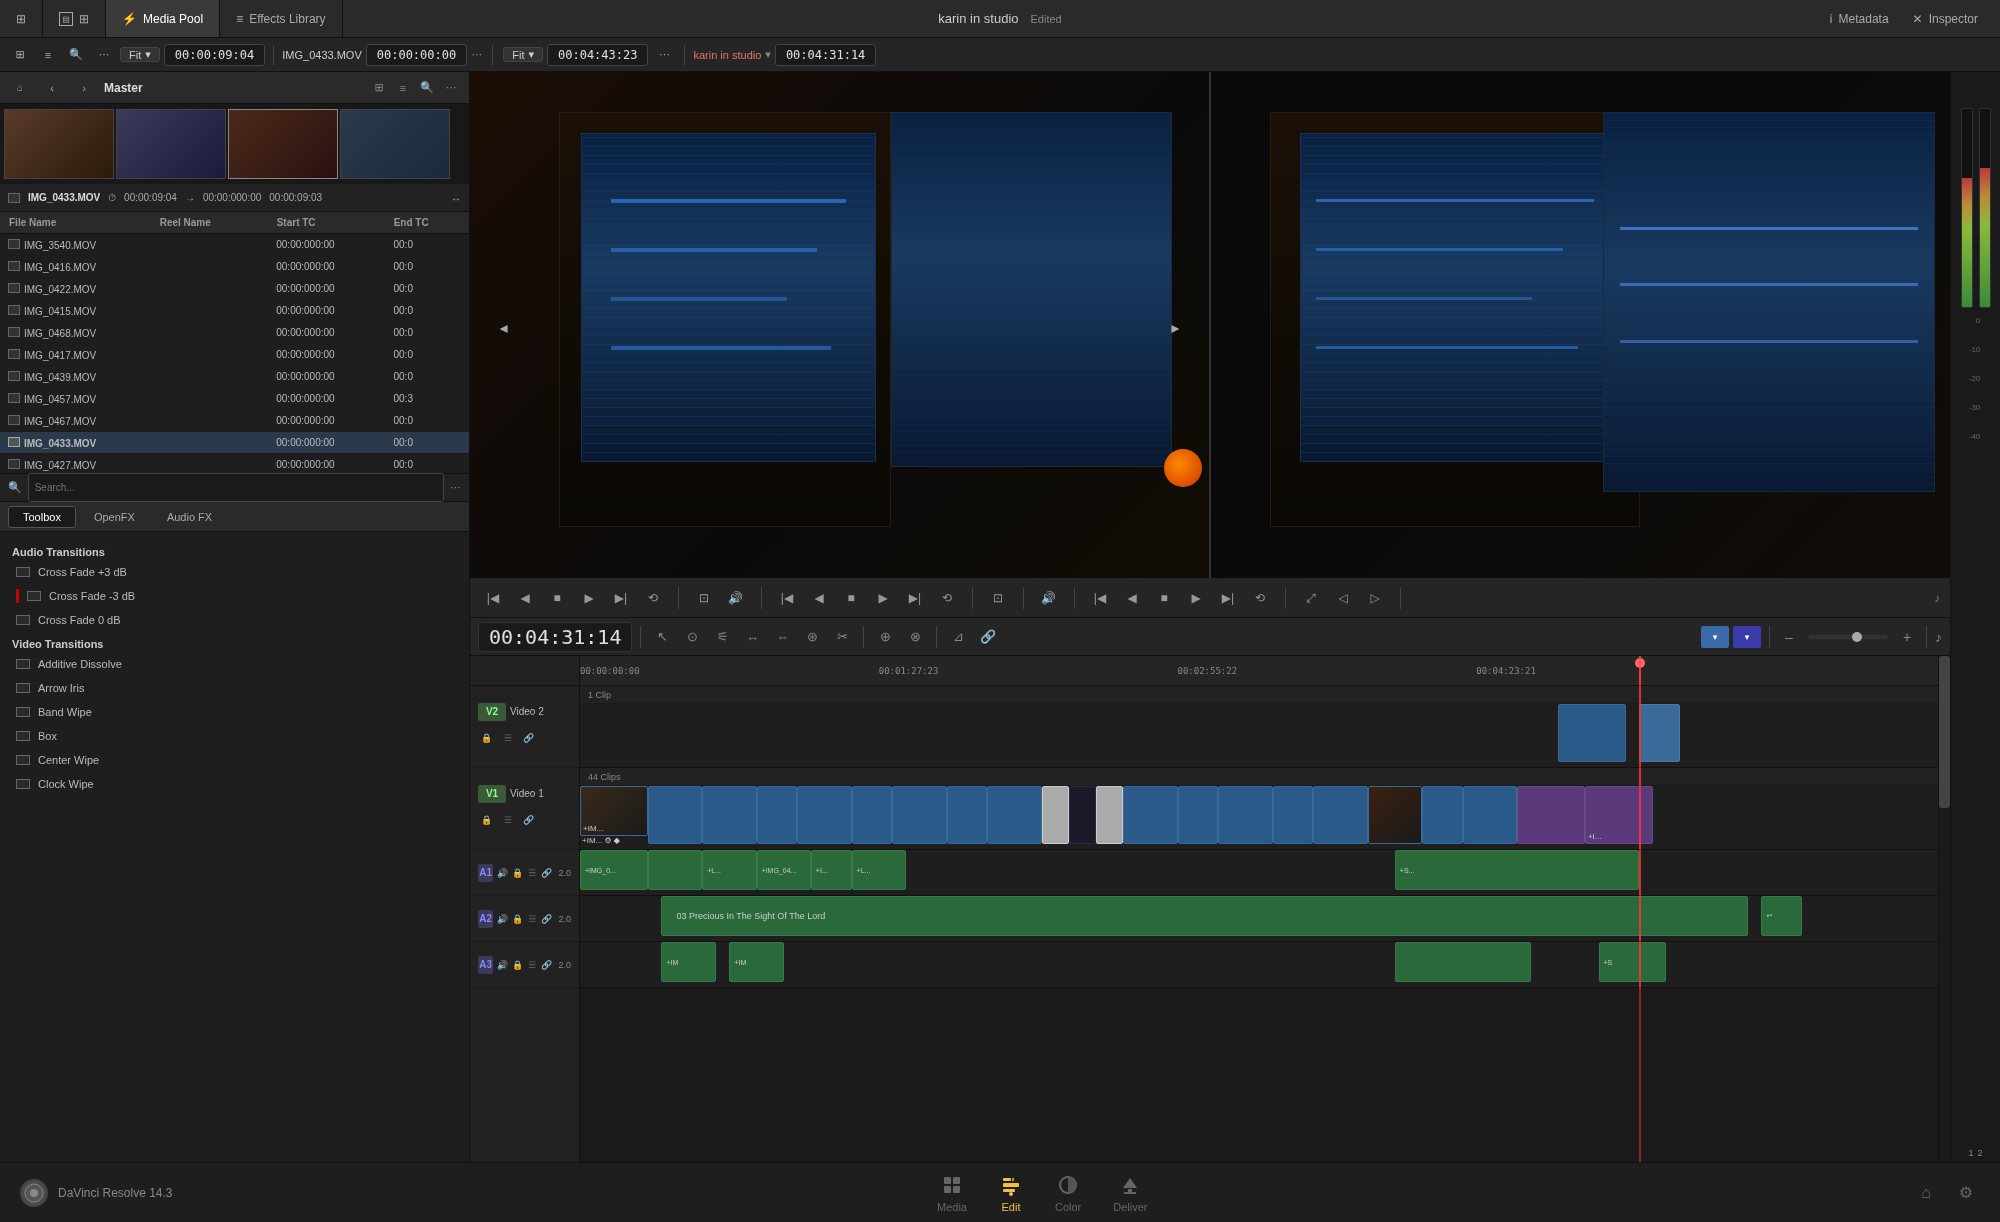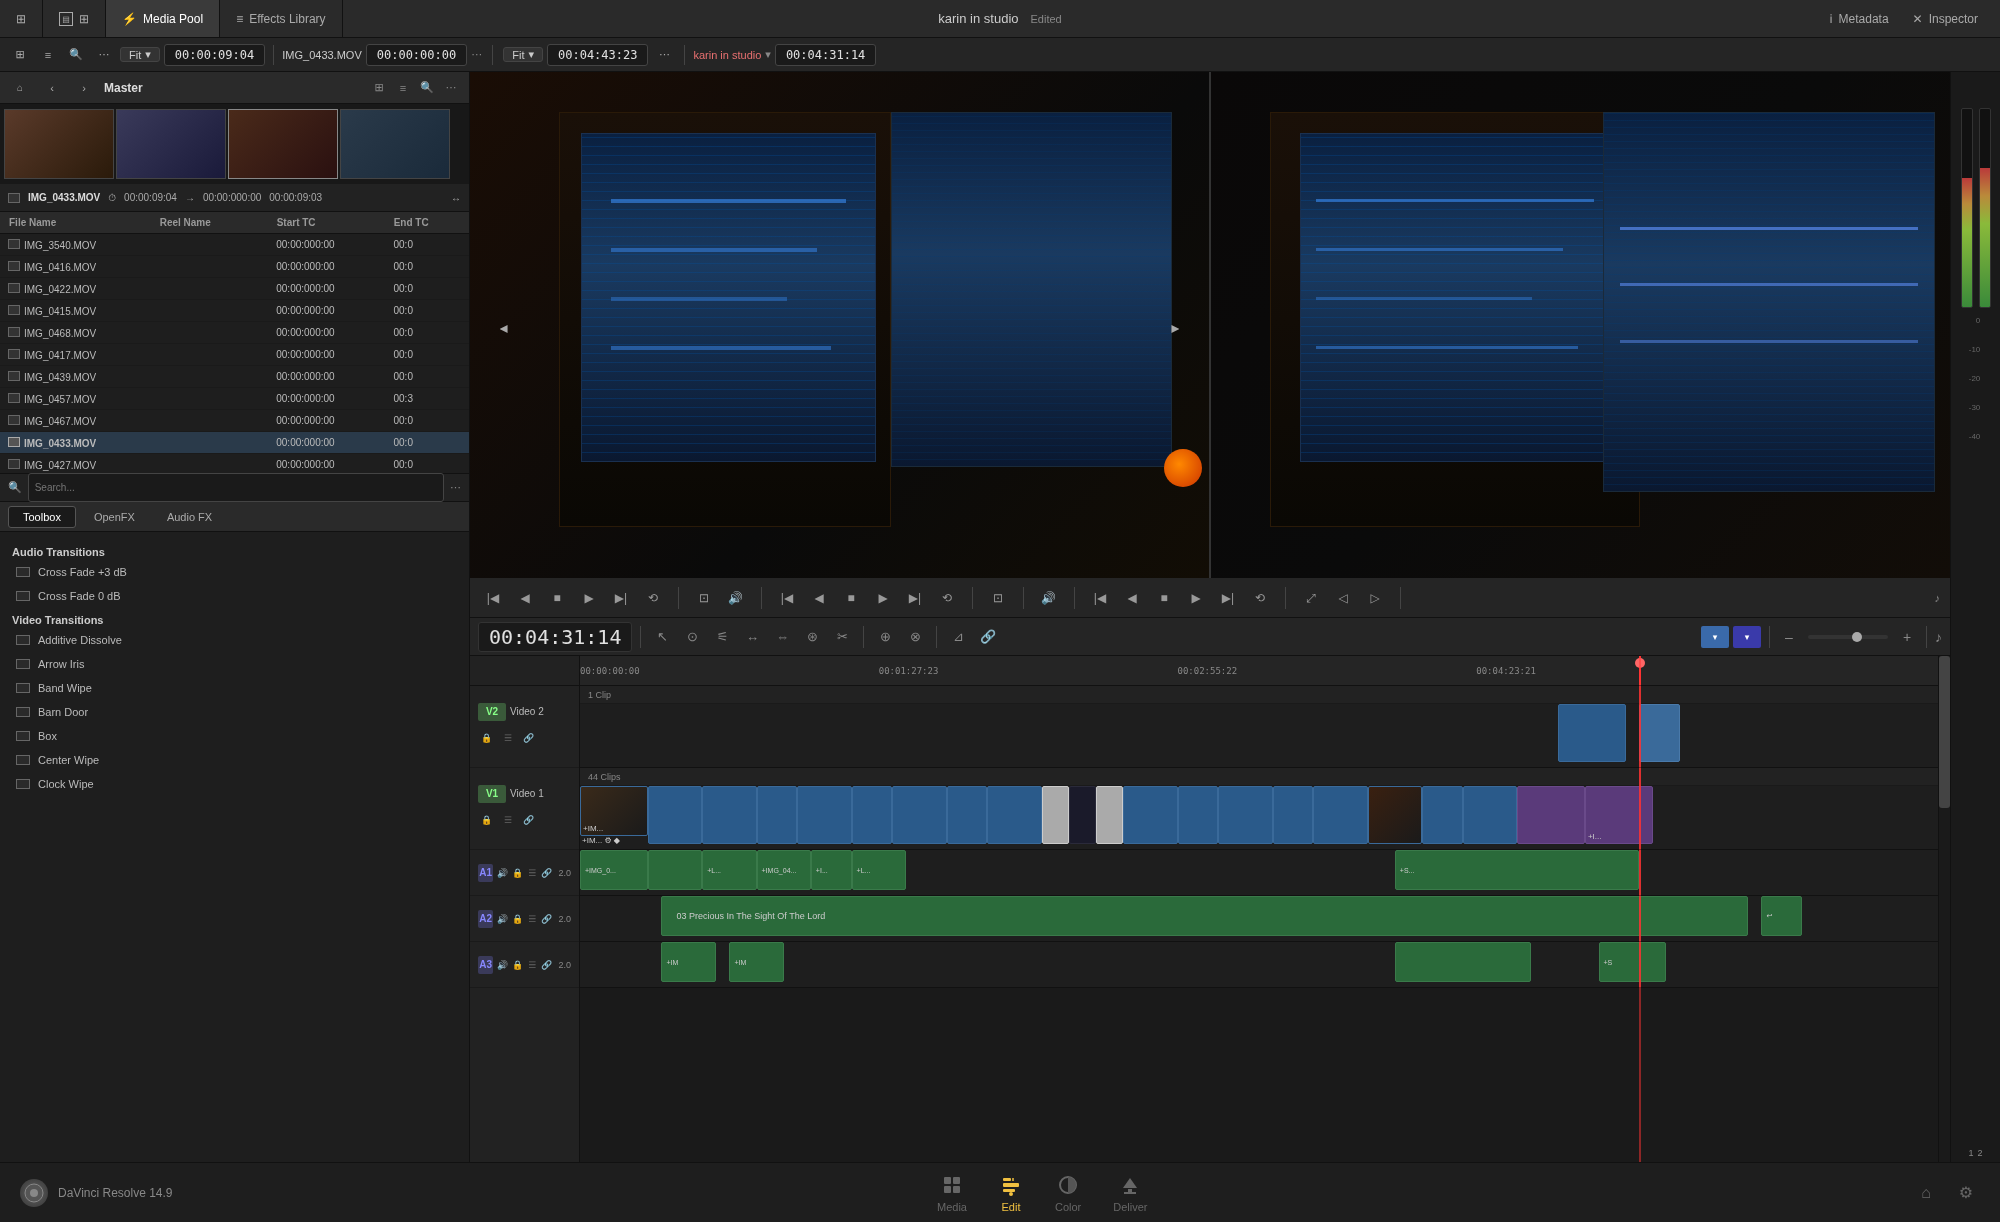--- a/index.html
+++ b/index.html
@@ -978,40 +978,41 @@
         <div class="effects-tab">OpenFX</div>
         <div class="effects-tab">Audio FX</div>
       </div>
       <div class="effects-list">
         <div class="effects-category">Audio Transitions</div>
         <div class="effects-item">
           <div class="effects-item-icon"></div>
           <span>Cross Fade +3 dB</span>
         </div>
         <div class="effects-item">
+          <div class="effects-item-red-line"></div>
+          <div class="effects-item-icon"></div>
+          <span>Cross Fade -3 dB</span>
+        </div>
+        <div class="effects-item">
           <div class="effects-item-icon"></div>
           <span>Cross Fade 0 dB</span>
         </div>
 
         <div class="effects-category">Video Transitions</div>
         <div class="effects-item">
           <div class="effects-item-icon"></div>
           <span>Additive Dissolve</span>
         </div>
         <div class="effects-item">
           <div class="effects-item-icon"></div>
           <span>Arrow Iris</span>
         </div>
         <div class="effects-item">
           <div class="effects-item-icon"></div>
           <span>Band Wipe</span>
-        </div>
-        <div class="effects-item">
-          <div class="effects-item-icon"></div>
-          <span>Barn Door</span>
         </div>
         <div class="effects-item">
           <div class="effects-item-icon"></div>
           <span>Box</span>
         </div>
         <div class="effects-item">
           <div class="effects-item-icon"></div>
           <span>Center Wipe</span>
         </div>
         <div class="effects-item">
@@ -1381,21 +1382,21 @@
 </div>
 
 <div class="bottom-nav">
   <div class="bottom-nav-left">
     <div class="davinci-logo">
       <svg width="20" height="20" viewBox="0 0 20 20">
         <circle cx="10" cy="10" r="9" fill="#555" stroke="#888" stroke-width="1"></circle>
         <circle cx="10" cy="10" r="4" fill="#888"></circle>
       </svg>
     </div>
-    <span class="app-name">DaVinci Resolve 14.9</span>
+    <span class="app-name">DaVinci Resolve 14.3</span>
   </div>
   <div class="bottom-nav-center">
     <div class="nav-item">
       <div class="nav-item-icon">
         <svg width="22" height="22" viewBox="0 0 22 22">
           <rect x="3" y="3" width="7" height="7" fill="#666" rx="1"></rect>
           <rect x="12" y="3" width="7" height="7" fill="#666" rx="1"></rect>
           <rect x="3" y="12" width="7" height="7" fill="#666" rx="1"></rect>
           <rect x="12" y="12" width="7" height="7" fill="#666" rx="1"></rect>
         </svg>

